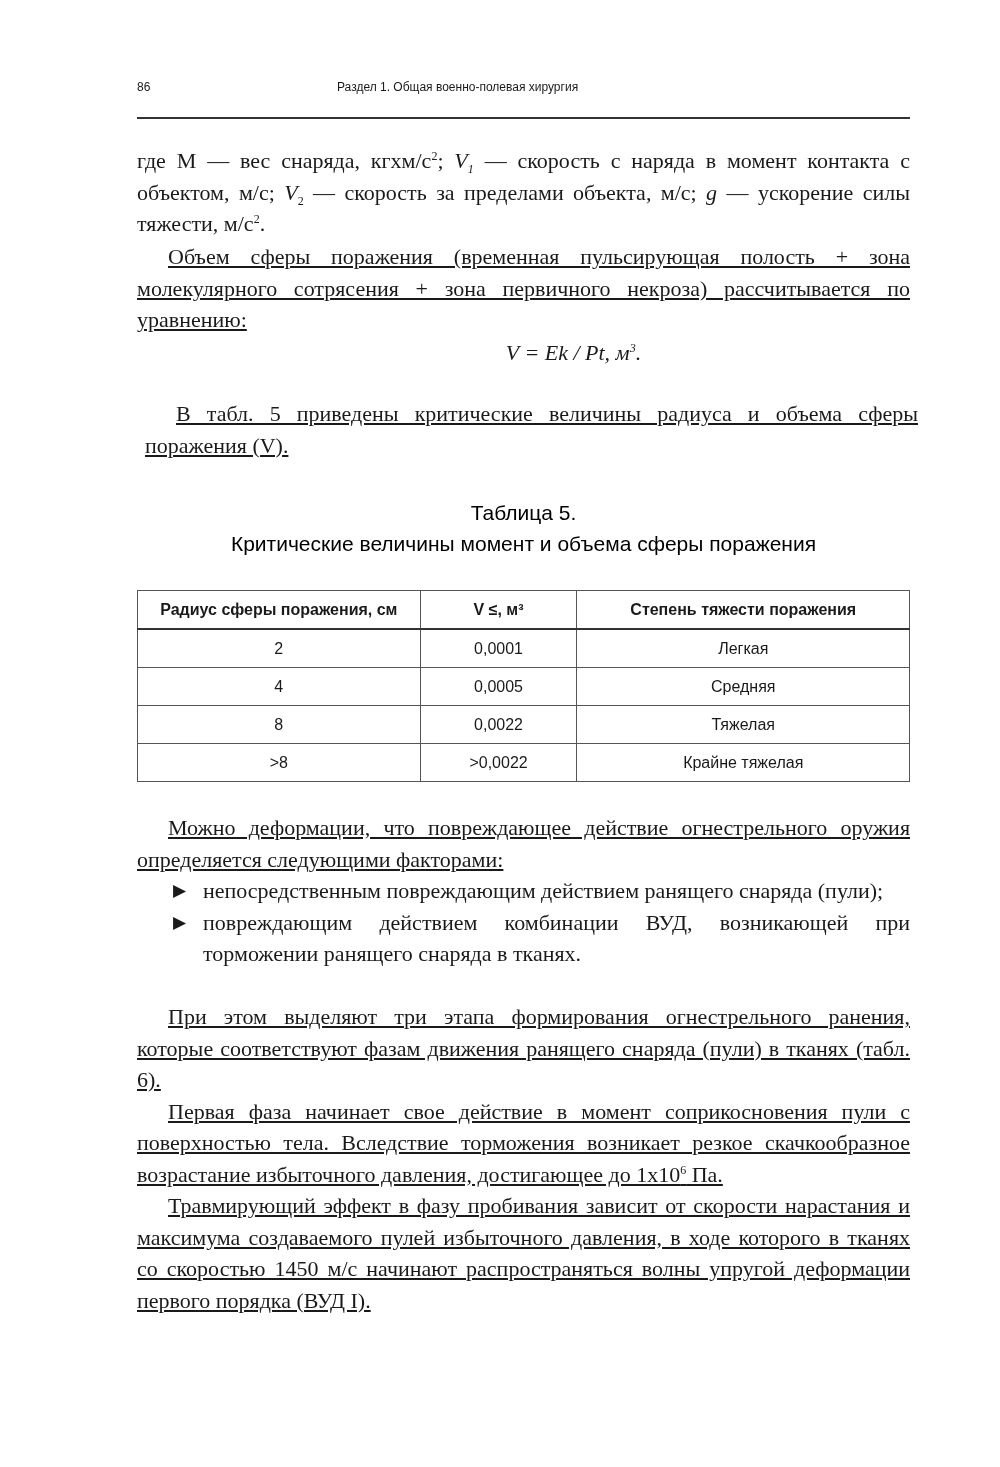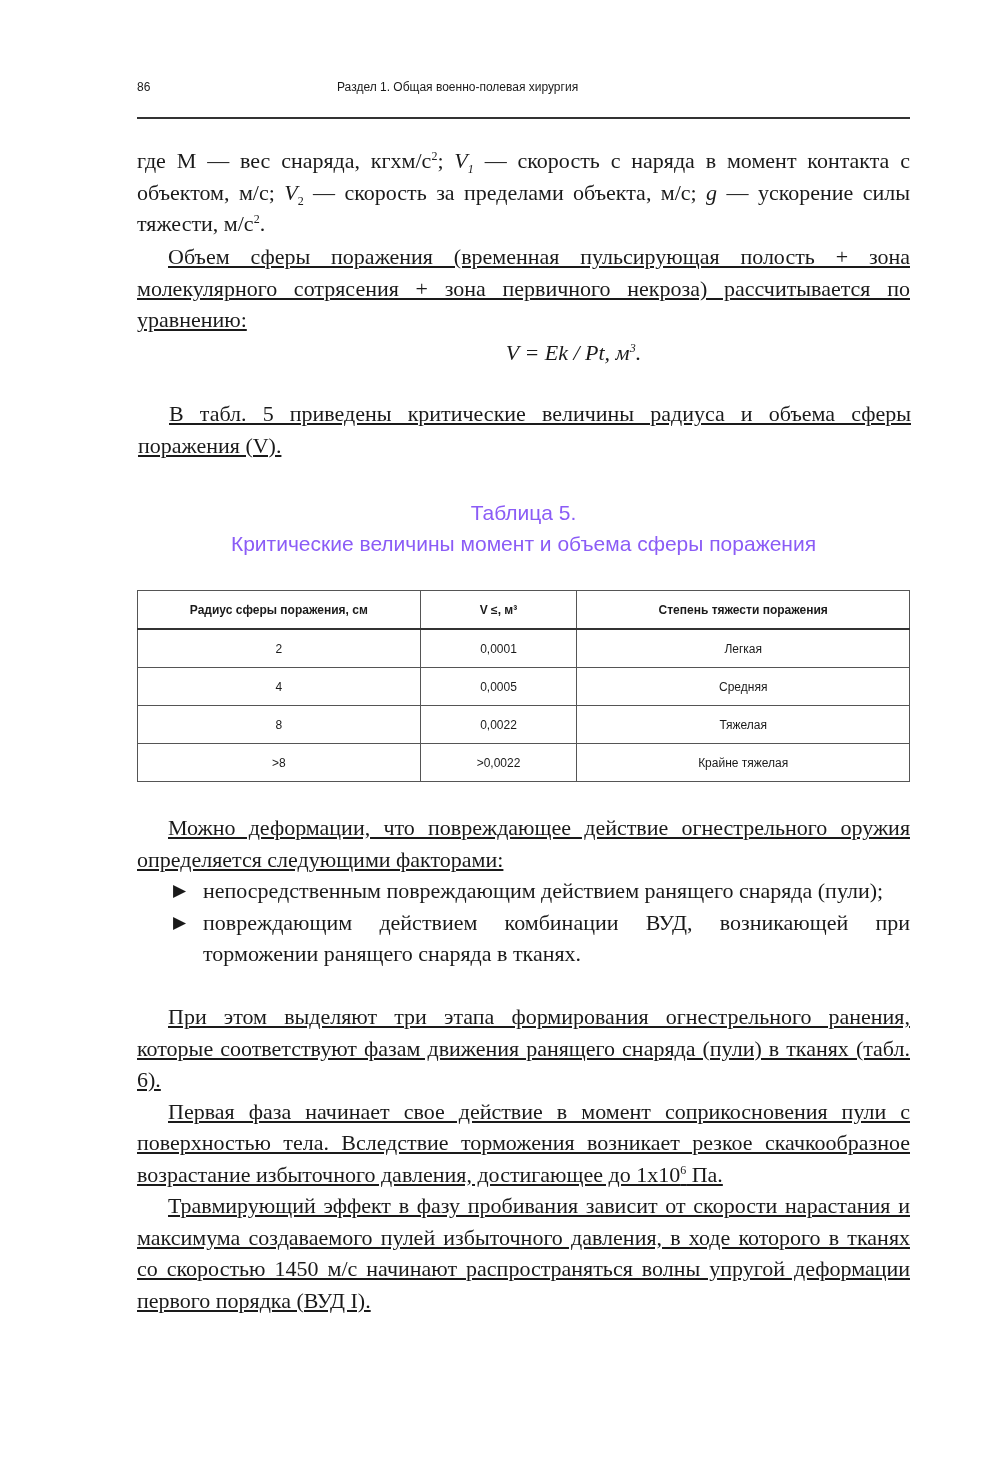--- a/index.html
+++ b/index.html
@@ -9,25 +9,25 @@
     font-family: "Liberation Sans", sans-serif; font-size: 12px; }
   .page-num { position: absolute; left: 0; top: 0; }
   .section-title { position: absolute; left: 200px; top: 0; }
   .head-rule { position: absolute; top: 117px; left: 0; width: 773px; height: 2px; background: #333; }
   .body-text { font-family: "Liberation Serif", serif; font-size: 22px; line-height: 31.5px; text-align: justify; }
   .p { margin: 0; }
   .indent { text-indent: 31px; text-decoration: underline; }
   .blk1 { position: absolute; top: 145px; left: 0; width: 773px; }
   .blk2 { position: absolute; top: 241px; left: 0; width: 773px; }
   .formula { position: absolute; top: 337px; left: 0; width: 773px; text-align: center; padding-left: 100px; box-sizing: border-box; font-style: italic; }
-  .blk3 { position: absolute; top: 398px; left: 1px; width: 773px; }
+  .blk3 { position: absolute; top: 398px; left: 8px; width: 773px; }
   .caption { position: absolute; top: 497px; left: 0; width: 773px; text-align: center;
-    font-family: "Liberation Sans", sans-serif; font-size: 21px; line-height: 31px; color: #8b5cf6; }
+    font-family: "Liberation Sans", sans-serif; font-size: 21px; line-height: 31px; color: #000000; }
   table.t5 { position: absolute; top: 590px; left: 0; width: 773px; border-collapse: collapse;
-    font-family: "Liberation Sans", sans-serif; font-size: 12px; }
+    font-family: "Liberation Sans", sans-serif; font-size: 16px; }
   table.t5 th, table.t5 td { border: 1px solid #555; text-align: center; height: 37px; padding: 0; }
   table.t5 th { font-weight: bold; height: 37px; border-bottom: 2px solid #333; }
   table.t5 col.c1 { width: 283px; }
   table.t5 col.c2 { width: 157px; }
   table.t5 col.c3 { width: 333px; }
   .blk4 { position: absolute; top: 812px; left: 0; width: 773px; }
   ul.bullets { list-style: none; margin: 0; padding: 0; }
   ul.bullets li { position: relative; padding-left: 36px; }
   .bullet-icon { position: absolute; left: 36px; font-size: 17px; }
   .blk5 { position: absolute; top: 1001px; left: 0; width: 773px; }

